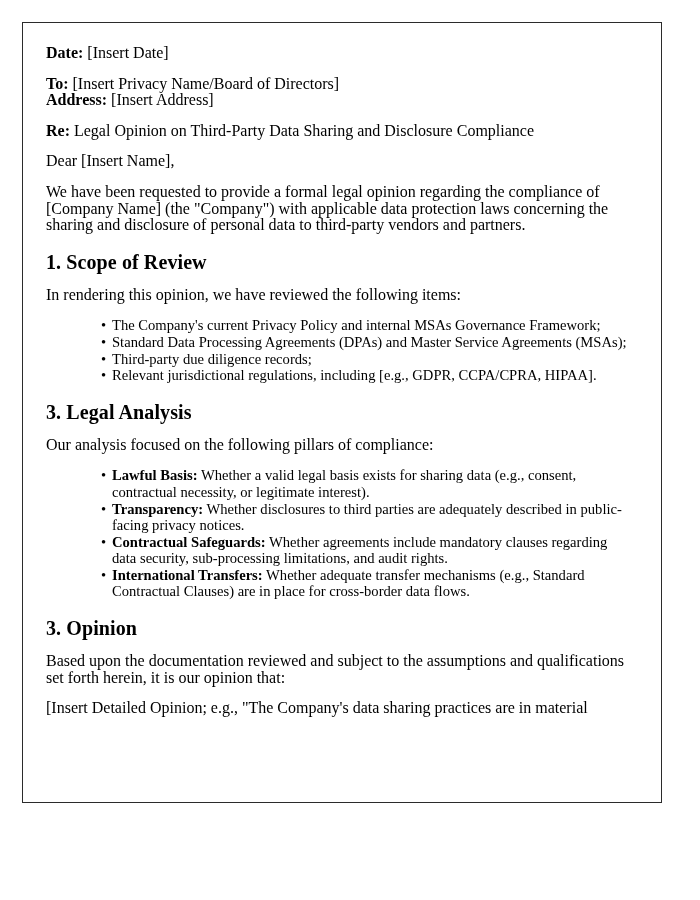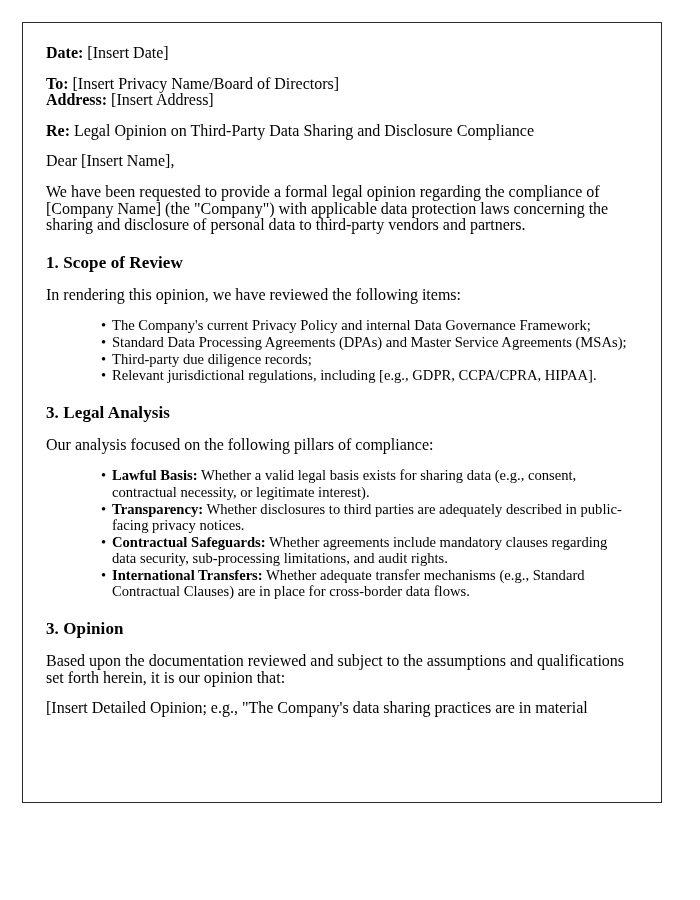--- a/index.html
+++ b/index.html
@@ -41,21 +41,21 @@
 
   .block {
     margin-bottom: 14px;
   }
 
   .lead {
     font-weight: bold;
   }
 
   h2.section {
-    font-size: 17px;
+    font-size: 20px;
     line-height: 21px;
     font-weight: bold;
     margin: 18px 0 14px 0;
     letter-spacing: 0.1px;
   }
 
   ul.doc-list {
     list-style: none;
     margin: 0 0 14px 0;
     padding: 0;
@@ -105,21 +105,21 @@
 
     <div class="block">
       <p>We have been requested to provide a formal legal opinion regarding the compliance of [Company Name] (the "Company") with applicable data protection laws concerning the sharing and disclosure of personal data to third-party vendors and partners.</p>
     </div>
 
     <h2 class="section">1. Scope of Review</h2>
     <div class="block">
       <p>In rendering this opinion, we have reviewed the following items:</p>
     </div>
     <ul class="doc-list">
-      <li><span>The Company's current Privacy Policy and internal Data Governance Framework;</span></li>
+      <li><span>The Company's current Privacy Policy and internal MSAs Governance Framework;</span></li>
       <li><span>Standard Data Processing Agreements (DPAs) and Master Service Agreements (MSAs);</span></li>
       <li><span>Third-party due diligence records;</span></li>
       <li><span>Relevant jurisdictional regulations, including [e.g., GDPR, CCPA/CPRA, HIPAA].</span></li>
     </ul>
 
     <h2 class="section">3. Legal Analysis</h2>
     <div class="block">
       <p>Our analysis focused on the following pillars of compliance:</p>
     </div>
     <ul class="doc-list">

